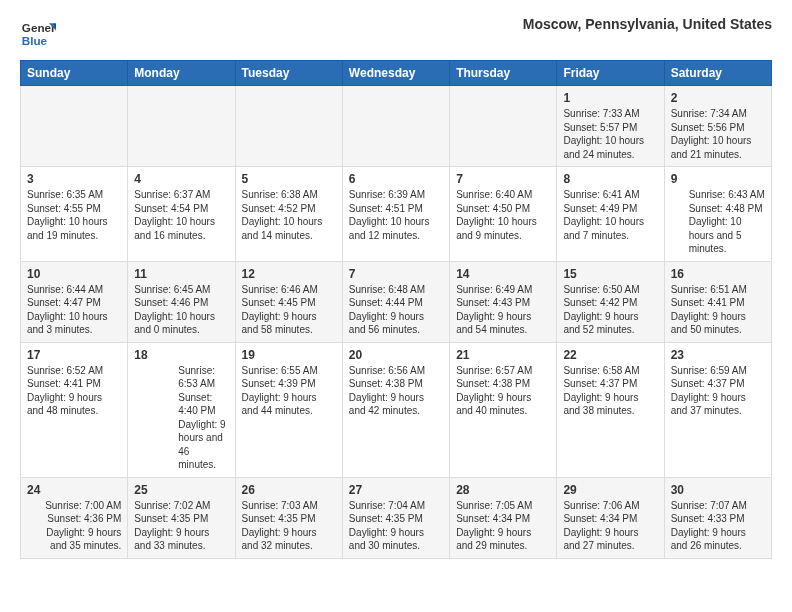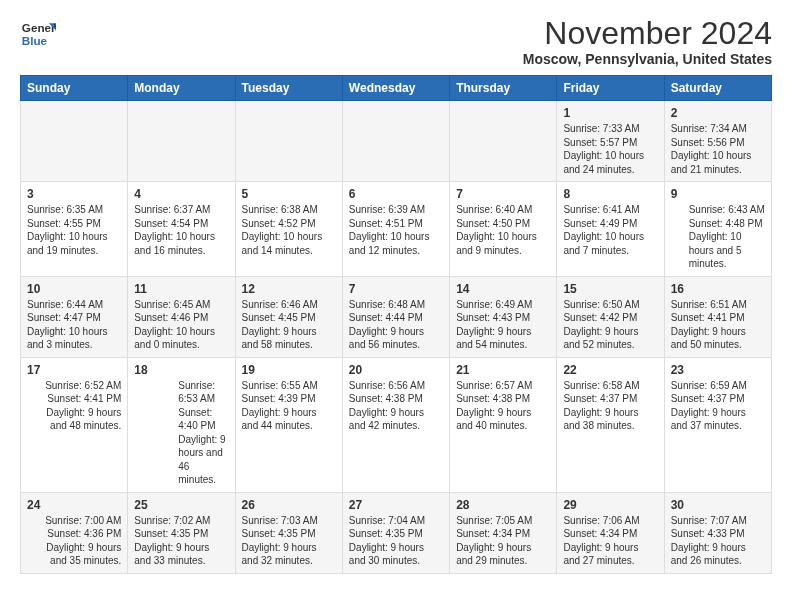--- a/index.html
+++ b/index.html
@@ -88,21 +88,20 @@
 <div class="header">
   <div class="logo">
     <svg class="logo-icon" viewBox="0 0 40 40">
       <text x="2" y="18" font-size="13" font-weight="bold" fill="#333" font-family="Arial">General</text>
       <text x="2" y="32" font-size="13" font-weight="bold" fill="#2a6db5" font-family="Arial">Blue</text>
       <polygon points="32,8 40,16 36,8" fill="#2a6db5"></polygon>
       <polygon points="36,8 40,16 40,8" fill="#1a4d95"></polygon>
     </svg>
   </div>
   <div class="title-block">
-    <div class="month-title">November 2024</div>
     <div class="location">Moscow, Pennsylvania, United States</div>
   </div>
 </div>
 
 <table>
   <thead>
     <tr>
     <th>Sunday</th>
         <th>Monday</th>
         <th>Tuesday</th>
@@ -216,21 +215,21 @@
         <td>
           <span class="day-num">16</span>
           <div class="cell-info" style="white-space: pre-line;">Sunrise: 6:51 AM
 Sunset: 4:41 PM
 Daylight: 9 hours and 50 minutes.</div>
         </td>
       </tr>
       <tr>
         <td>
           <span class="day-num">17</span>
-          <div class="cell-info" style="white-space: pre-line; text-align: right;">Sunrise: 6:52 AM
+          <div class="cell-info" style="white-space: pre-line;">Sunrise: 6:52 AM
 Sunset: 4:41 PM
 Daylight: 9 hours and 48 minutes.</div>
         </td>
         <td>
           <span class="day-num">18</span>
           <div class="cell-info" style="white-space: pre-line; margin-left: 44px;">Sunrise: 6:53 AM
 Sunset: 4:40 PM
 Daylight: 9 hours and 46 minutes.</div>
         </td>
         <td>

